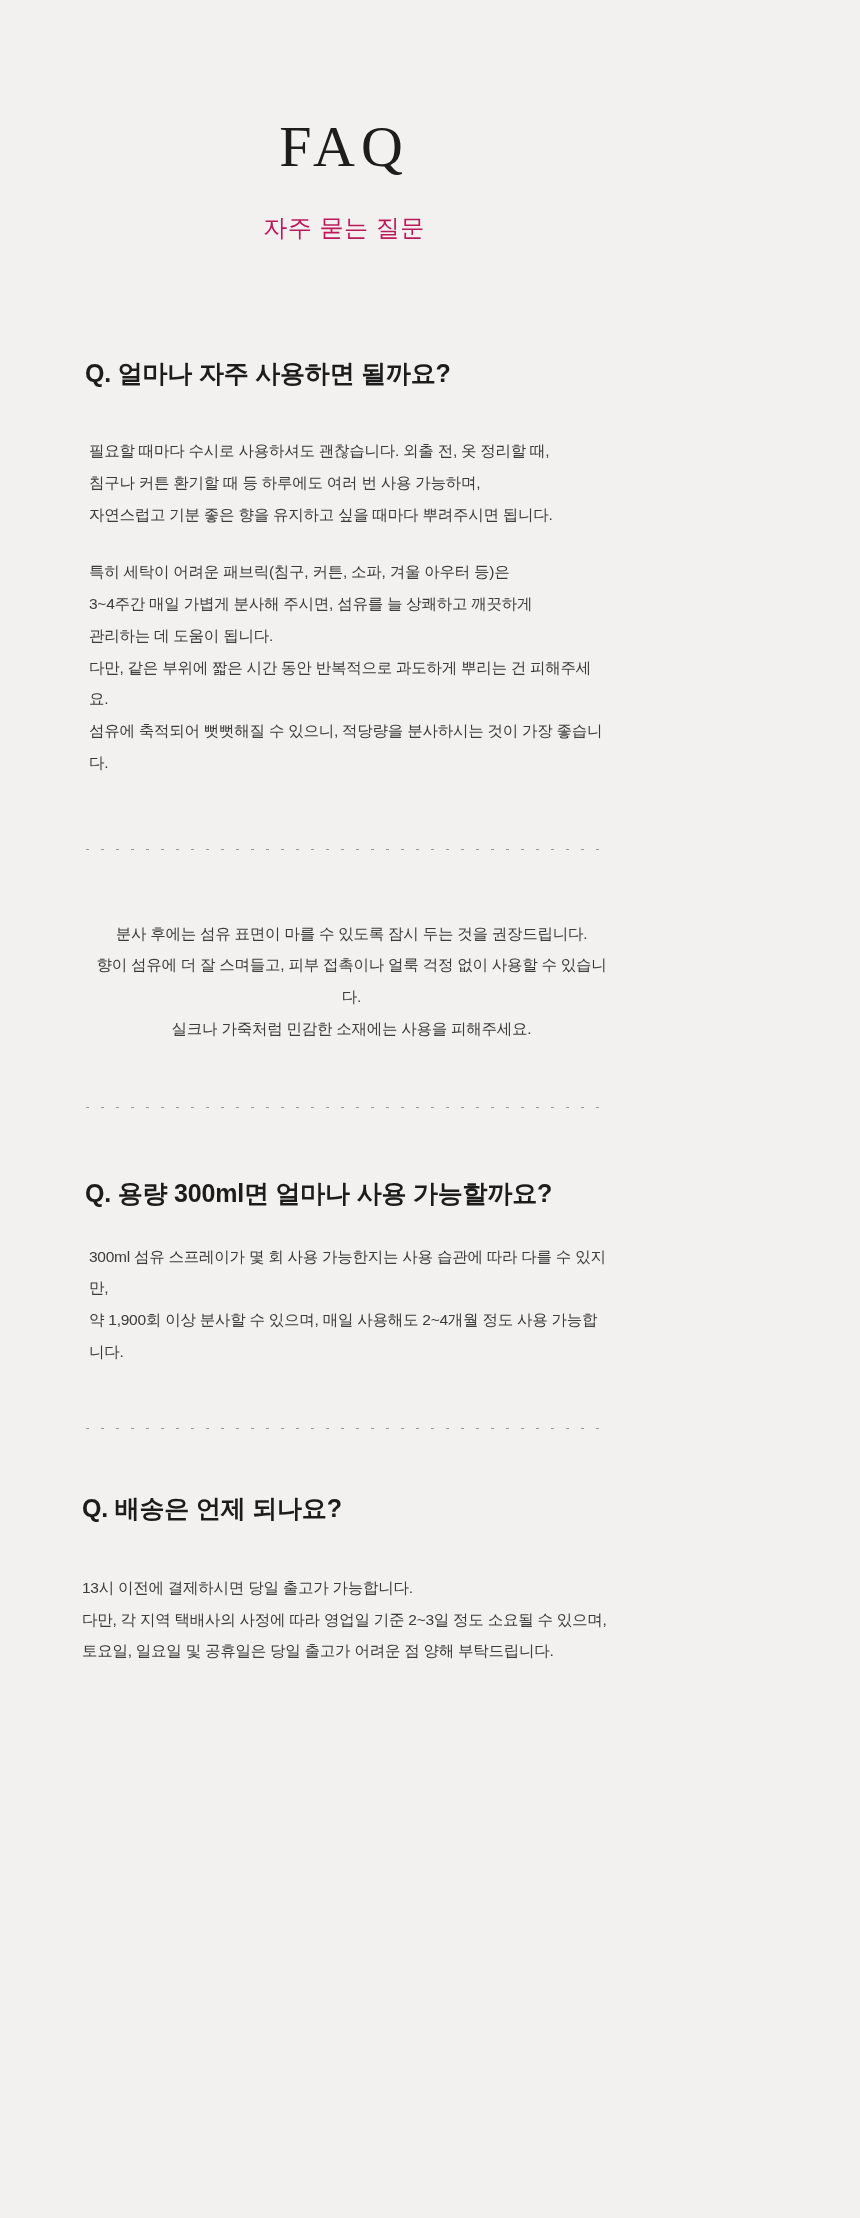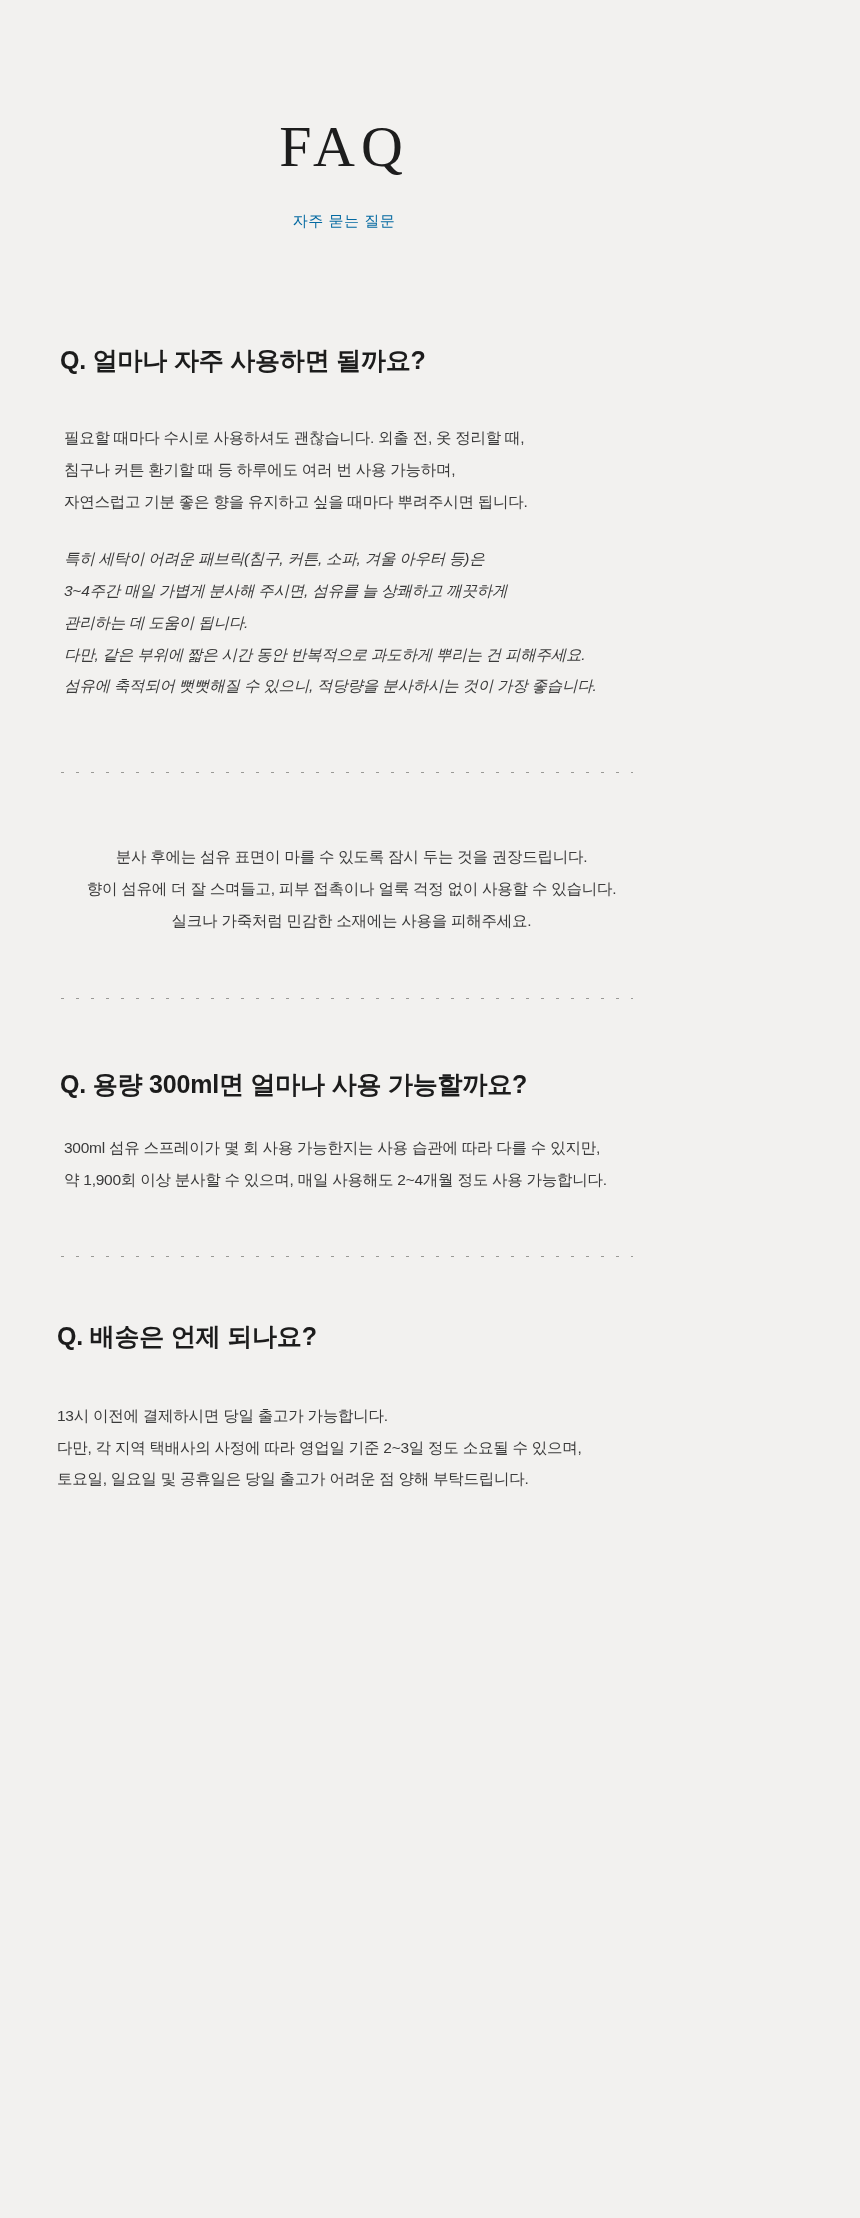--- a/index.html
+++ b/index.html
@@ -12,44 +12,44 @@
     min-height: 2218px;
     background: #f2f1ef;
     font-family: "Liberation Sans", sans-serif;
     color: #2b2b2b;
     -webkit-font-smoothing: antialiased;
   }
   .page {
     width: 688px;
     min-height: 2218px;
     box-sizing: border-box;
-    padding: 0 55px;
+    padding: 0 80px;
     position: relative;
   }
 
   
   .header {
     padding-top: 118px;
     text-align: center;
   }
   .faq-title {
     font-family: "Liberation Serif", serif;
     font-size: 58px;
     letter-spacing: 6px;
     font-weight: 400;
     color: #1d1d1d;
     line-height: 1;
     margin: 0;
   }
   .faq-sub {
     margin: 36px 0 0 0;
-    font-size: 15px;
+    font-size: 24px;
     font-weight: 400;
     letter-spacing: 0.5px;
-    color: #0369a1;
+    color: #be185d;
   }
 
   
   .faq-list {
     margin-top: 112px;
   }
   .faq-block {
     padding: 0 0 0 0;
   }
   .faq-q {
@@ -110,21 +110,21 @@
   </div>
 
   <div class="faq-list">
 
     <section class="faq-block block-0">
       <h2 class="faq-q">Q. 얼마나 자주 사용하면 될까요?</h2>
       <div class="faq-a">
         <p class="faq-para" style="white-space: pre-line;">필요할 때마다 수시로 사용하셔도 괜찮습니다. 외출 전, 옷 정리할 때,
 침구나 커튼 환기할 때 등 하루에도 여러 번 사용 가능하며,
 자연스럽고 기분 좋은 향을 유지하고 싶을 때마다 뿌려주시면 됩니다.</p>
-        <p class="faq-para" style="white-space: pre-line; font-style: italic;">특히 세탁이 어려운 패브릭(침구, 커튼, 소파, 겨울 아우터 등)은
+        <p class="faq-para" style="white-space: pre-line;">특히 세탁이 어려운 패브릭(침구, 커튼, 소파, 겨울 아우터 등)은
 3~4주간 매일 가볍게 분사해 주시면, 섬유를 늘 상쾌하고 깨끗하게
 관리하는 데 도움이 됩니다.
 다만, 같은 부위에 짧은 시간 동안 반복적으로 과도하게 뿌리는 건 피해주세요.
 섬유에 축적되어 뻣뻣해질 수 있으니, 적당량을 분사하시는 것이 가장 좋습니다.</p>
       </div>
     </section>
 
     <div class="divider d1"></div>
 
     <section class="faq-block block-1">

